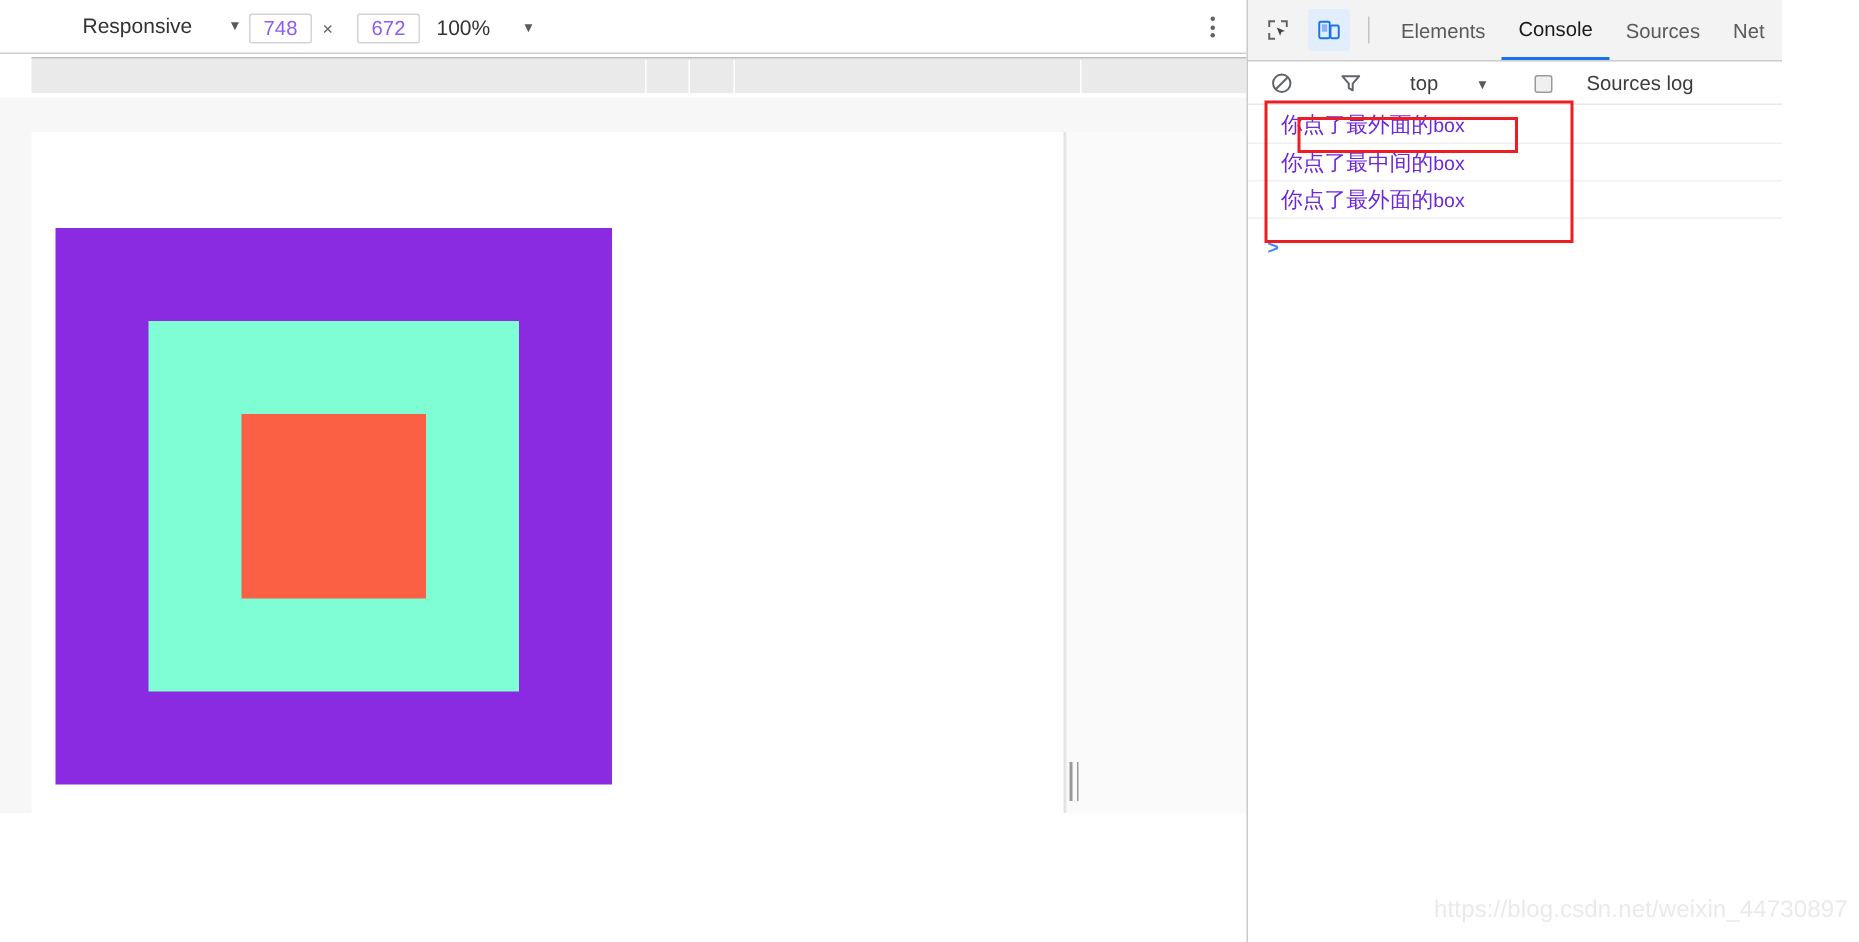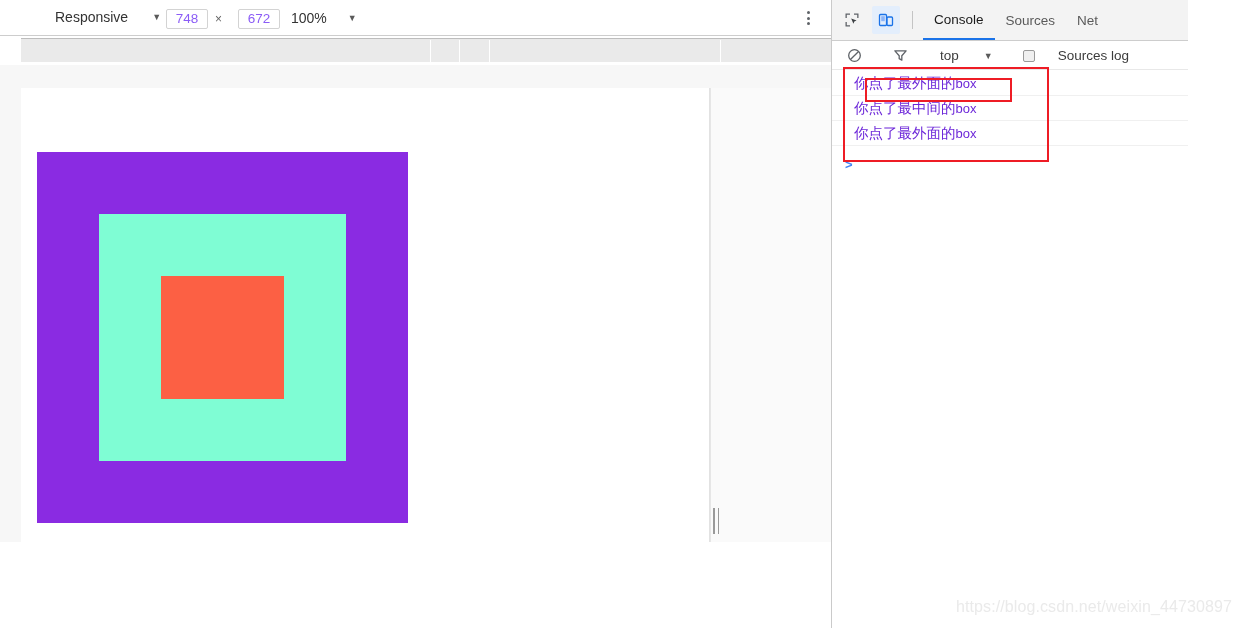--- a/index.html
+++ b/index.html
@@ -257,20 +257,23 @@
       <div class="dt-icon-btn active">
         <svg width="16" height="16" viewBox="0 0 16 16">
           <rect x="1.5" y="2.5" width="7" height="11" rx="1" fill="none" stroke="#1a73e8" stroke-width="1.3"></rect>
           <rect x="3.2" y="4.2" width="3.6" height="5" fill="#8ab4f8"></rect>
           <rect x="9" y="5" width="5.5" height="8.5" rx="1" fill="none" stroke="#1a73e8" stroke-width="1.3"></rect>
         </svg>
       </div>
 
       <div id="dt-divider"></div>
 
+      <div class="dt-tab">
+        <span>Elements</span>
+      </div>
       <div class="dt-tab selected">
         <span>Console</span>
       </div>
       <div class="dt-tab">
         <span>Sources</span>
       </div>
       <div class="dt-tab">
         <span>Net</span>
       </div>
     </div>

